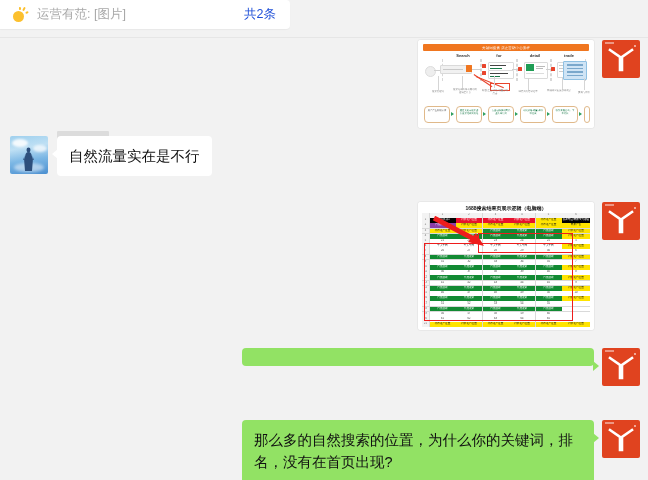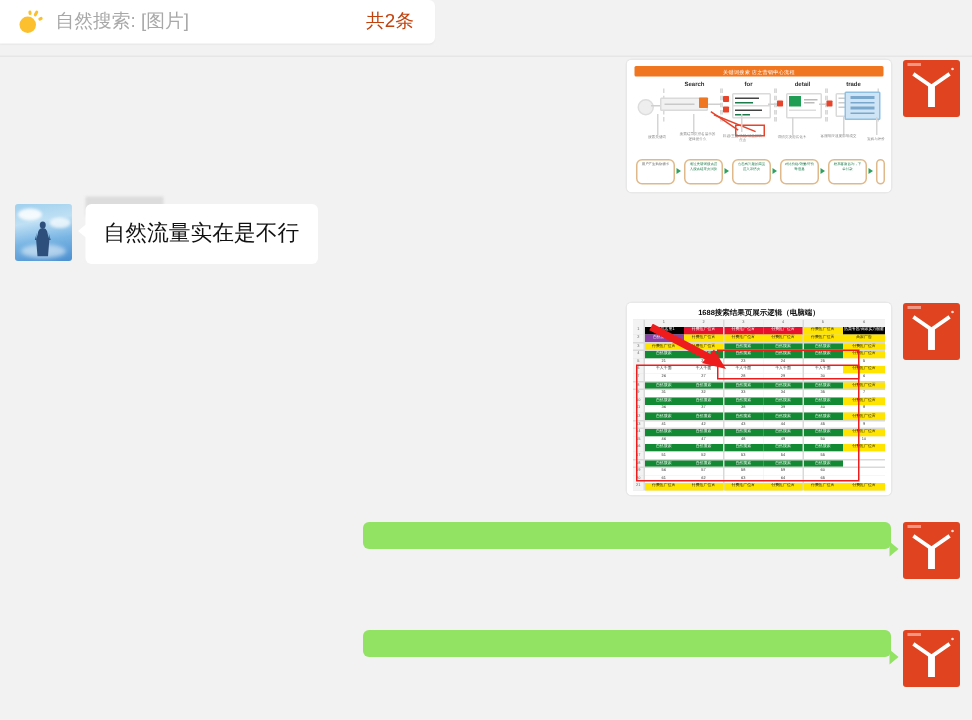--- a/index.html
+++ b/index.html
@@ -57,21 +57,21 @@
 
   .header-title {
     font-size: 12.5px;
     color: #a8a8a8;
     white-space: nowrap;
     flex: 1 1 auto;
     overflow: hidden;
   }
   .header-count {
     font-size: 12.5px;
-    color: #c2410c;
+    color: #1d4ed8;
     white-space: nowrap;
     margin-left: 10px;
   }
   .header-divider {
     position: absolute;
     left: 0;
     top: 37px;
     width: 648px;
     height: 1px;
     background: #e6e6e6;
@@ -409,21 +409,21 @@
 </head>
 <body>
 
 <div class="header-card">
   <span class="sun-icon">
     <span class="disc"></span>
     <span class="ray r1"></span>
     <span class="ray r2"></span>
     <span class="ray r3"></span>
   </span>
-  <span class="header-title">自然搜索: [图片]</span>
+  <span class="header-title">运营有范: [图片]</span>
   <span class="header-count">共2条</span>
 </div>
 <div class="header-divider"></div>
 
 <div class="chat">
 
   <div class="row right" style="top: 2px;">
     <div class="img-bubble">
       <div class="flow">
         <div class="fc-title">关键词搜索  店之营销中心流程</div>
@@ -729,20 +729,21 @@
       <svg class="y-logo" viewBox="0 0 38 38">
         <path d="M8 10 L18 17 L18 30 L20 30 L20 17 L30 10" stroke="#ffffff" stroke-width="2.6" fill="none" stroke-linecap="square"></path>
         <circle cx="33" cy="6" r="0.9" fill="#ffffff" opacity="0.8"></circle>
       </svg>
     </div>
   </div>
 
   <div class="row right" style="top: 382px;">
     <div class="bubble green" style="width: 352px;">
       <span class="tail"></span>
+      <span>那么多的自然搜索的位置，为什么你的关键词，排名，没有在首页出现?</span>
     </div>
     <div class="avatar avatar-right">
       <span class="tiny-tl"></span>
       <svg class="y-logo" viewBox="0 0 38 38">
         <path d="M8 10 L18 17 L18 30 L20 30 L20 17 L30 10" stroke="#ffffff" stroke-width="2.6" fill="none" stroke-linecap="square"></path>
         <circle cx="33" cy="6" r="0.9" fill="#ffffff" opacity="0.8"></circle>
       </svg>
     </div>
   </div>
 

